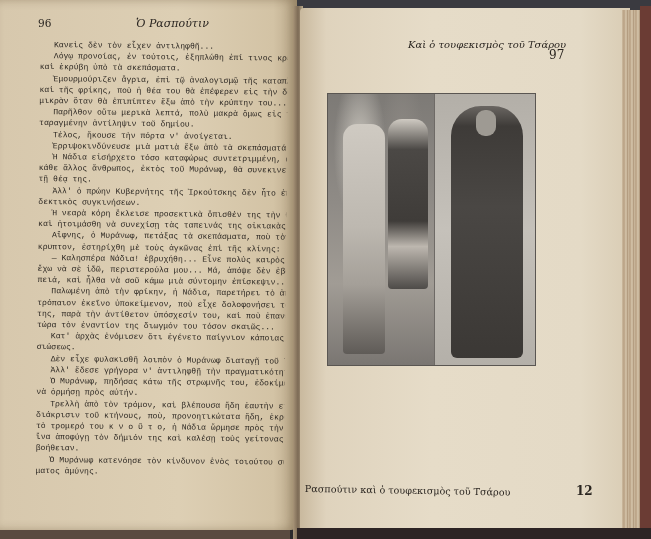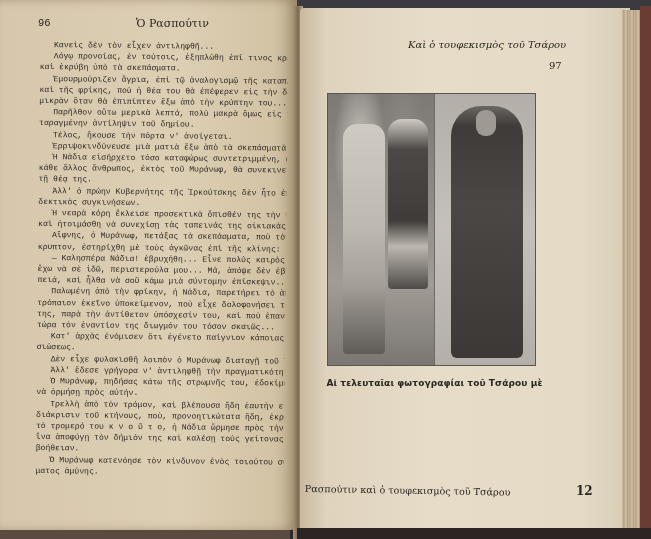--- a/index.html
+++ b/index.html
@@ -37,37 +37,37 @@
     position:absolute; left:640px; top:6px; width:11px; height:533px;
     background:#6b3c34;
   }
   .bottom-dark { position:absolute; left:297px; top:528px; width:354px; height:11px; background:#2d2424; }
 
   
   .lp-header {
     position:absolute; top:17px; left:38px; width:250px; height:14px;
     font-size:10.5px; color:#2a2520;
   }
-  .lp-pagenum { position:absolute; left:0; top:0;font-family:Liberation Mono, monospace; }
-  .lp-runhead { position:absolute; left:98px; top:0; font-size:11px; }
+  .lp-pagenum { position:absolute; left:0; top:0; }
+  .lp-runhead { position:absolute; left:98px; top:0; font-style:italic; font-size:11px; }
   .lp-body {
     position:absolute; left:40px; top:39px; width:248px;
     font-family:"Liberation Mono", monospace;
     font-size:8.1px; line-height:11.2px; color:#2b2621;
     transform: rotate(0.6deg); transform-origin: left top;
   }
   .lp-line { white-space:nowrap; overflow:hidden; }
   .indent { padding-left:14px; }
 
   
   .rp-runhead {
     position:absolute; left:368px; top:39px; font-style:italic;
     font-size:10px; color:#2a2520; white-space:nowrap;margin-left:40px;
   }
-  .rp-pagenum { position:absolute; left:549px; top:48px; font-size:10px; color:#2a2520;margin-top:12px; }
+  .rp-pagenum { position:absolute; left:549px; top:48px; font-size:12px; color:#2a2520; }
 
   .photo {
     position:absolute; left:327px; top:93px; width:207px; height:271px;
     background:#8d8a86;
     border:1px solid #5a5652;
     overflow:hidden;
   }
   .photo-left {
     position:absolute; left:0; top:0; width:106px; height:100%;
     background:
@@ -181,17 +181,16 @@
     <div class="fig-tsar"></div>
   </div>
   <div class="photo-divider"></div>
   <div class="photo-right">
     <div class="fig-rasputin"></div>
     <div class="fig-face"></div>
   </div>
 </div>
 
 <div class="caption">
-  <div>Αἱ τελευταῖαι φωτογραφίαι τοῦ Τσάρου μὲ</div>
 </div>
 
 <div class="footer">Ρασπούτιν καὶ ὁ τουφεκισμὸς τοῦ Τσάρου</div>
 <div class="footer-num">12</div>
 
 </body></html>

